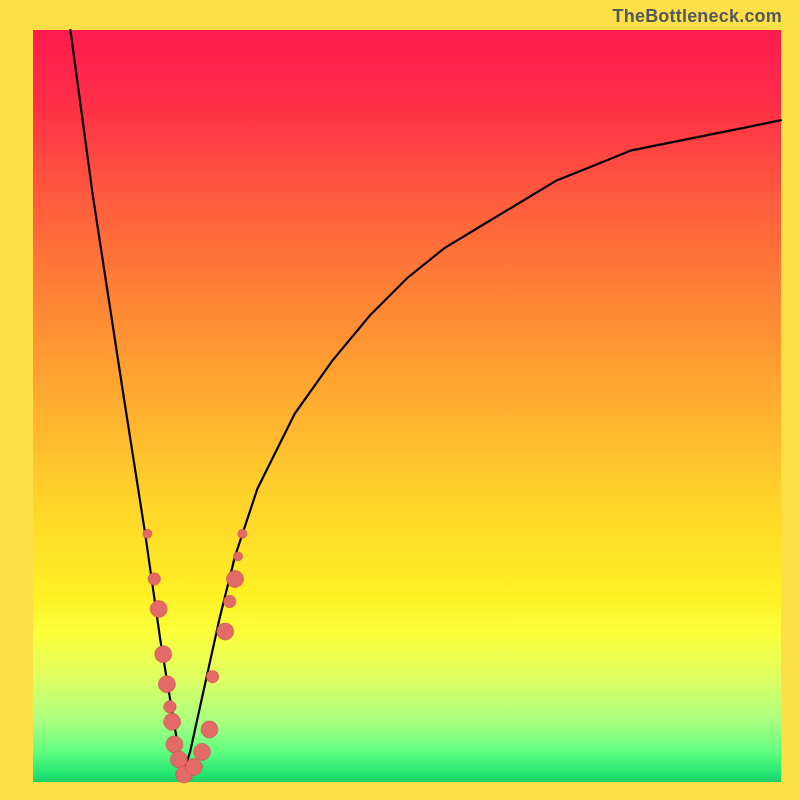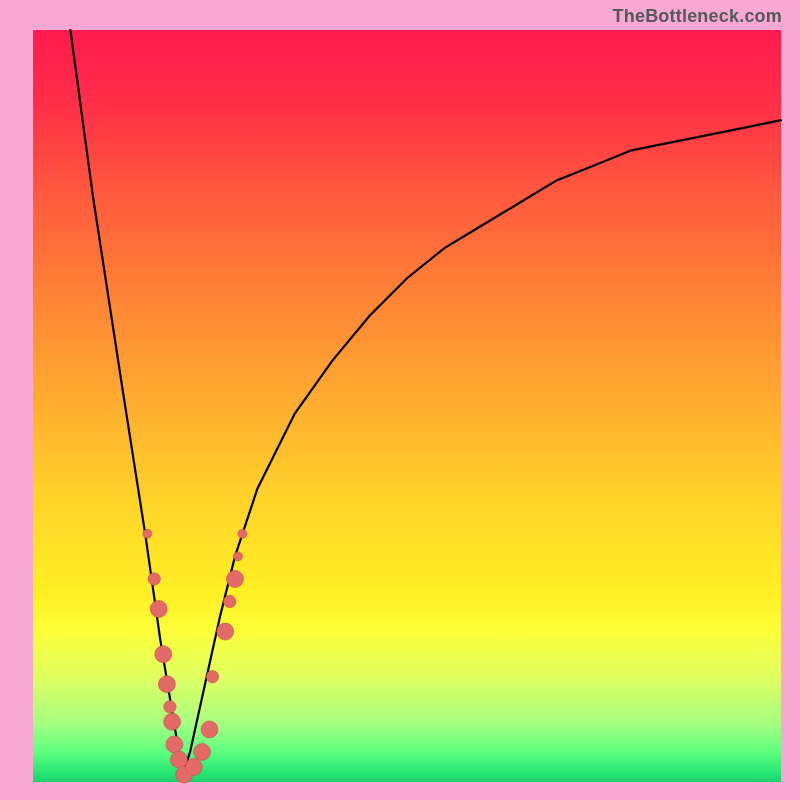--- a/index.html
+++ b/index.html
@@ -10,21 +10,21 @@
     overflow: hidden;
     background: #000;
     font-family: Arial, Helvetica, sans-serif;
   }
   .frame {
     position: absolute;
     top: 0;
     left: 0;
     width: 800px;
     height: 800px;
-    background: #f9a8d4;
+    background: #fde047;
     text-align: right;
   }
   .plot {
     position: absolute;
     background: linear-gradient(
       to bottom,
       #ff1a4f 0%,
       #ff2f47 10%,
       #ff5a3e 22%,
       #ff8236 35%,

